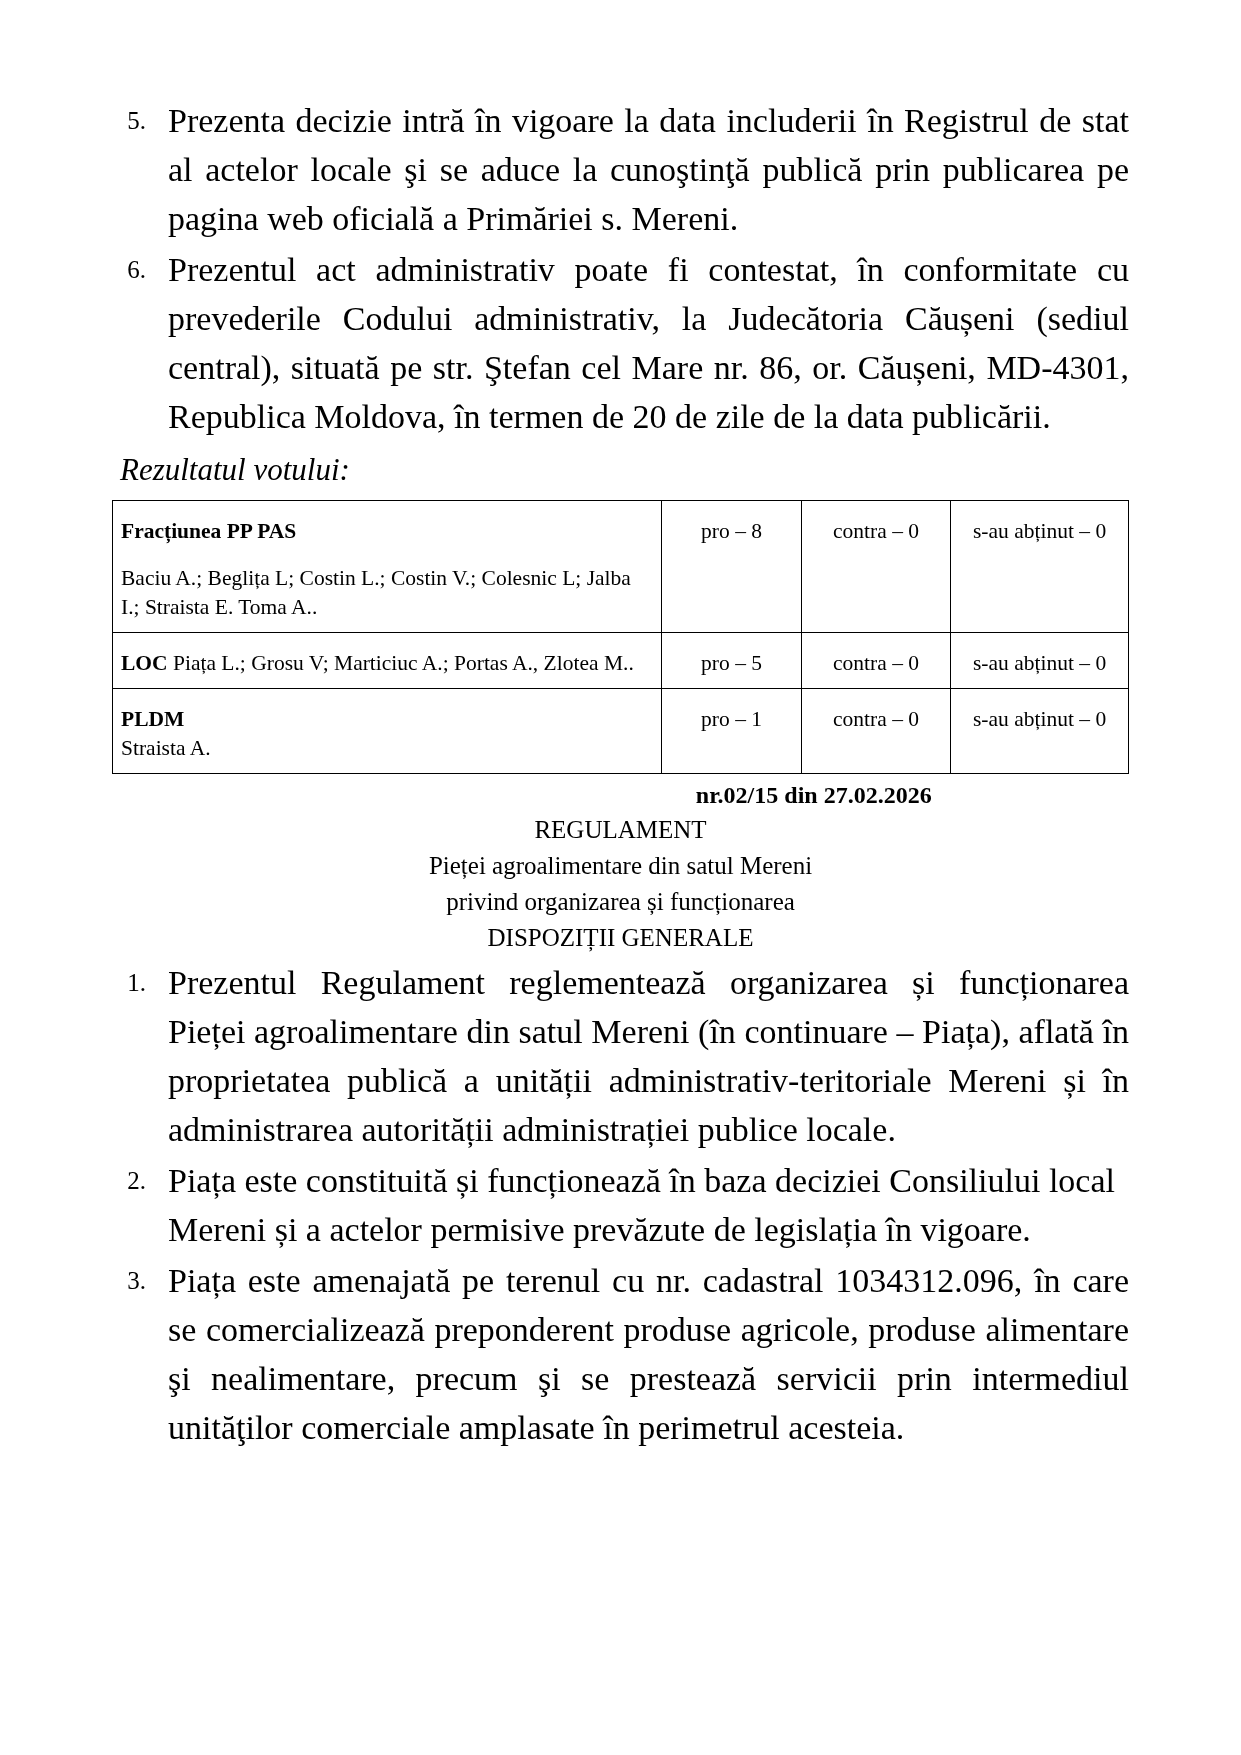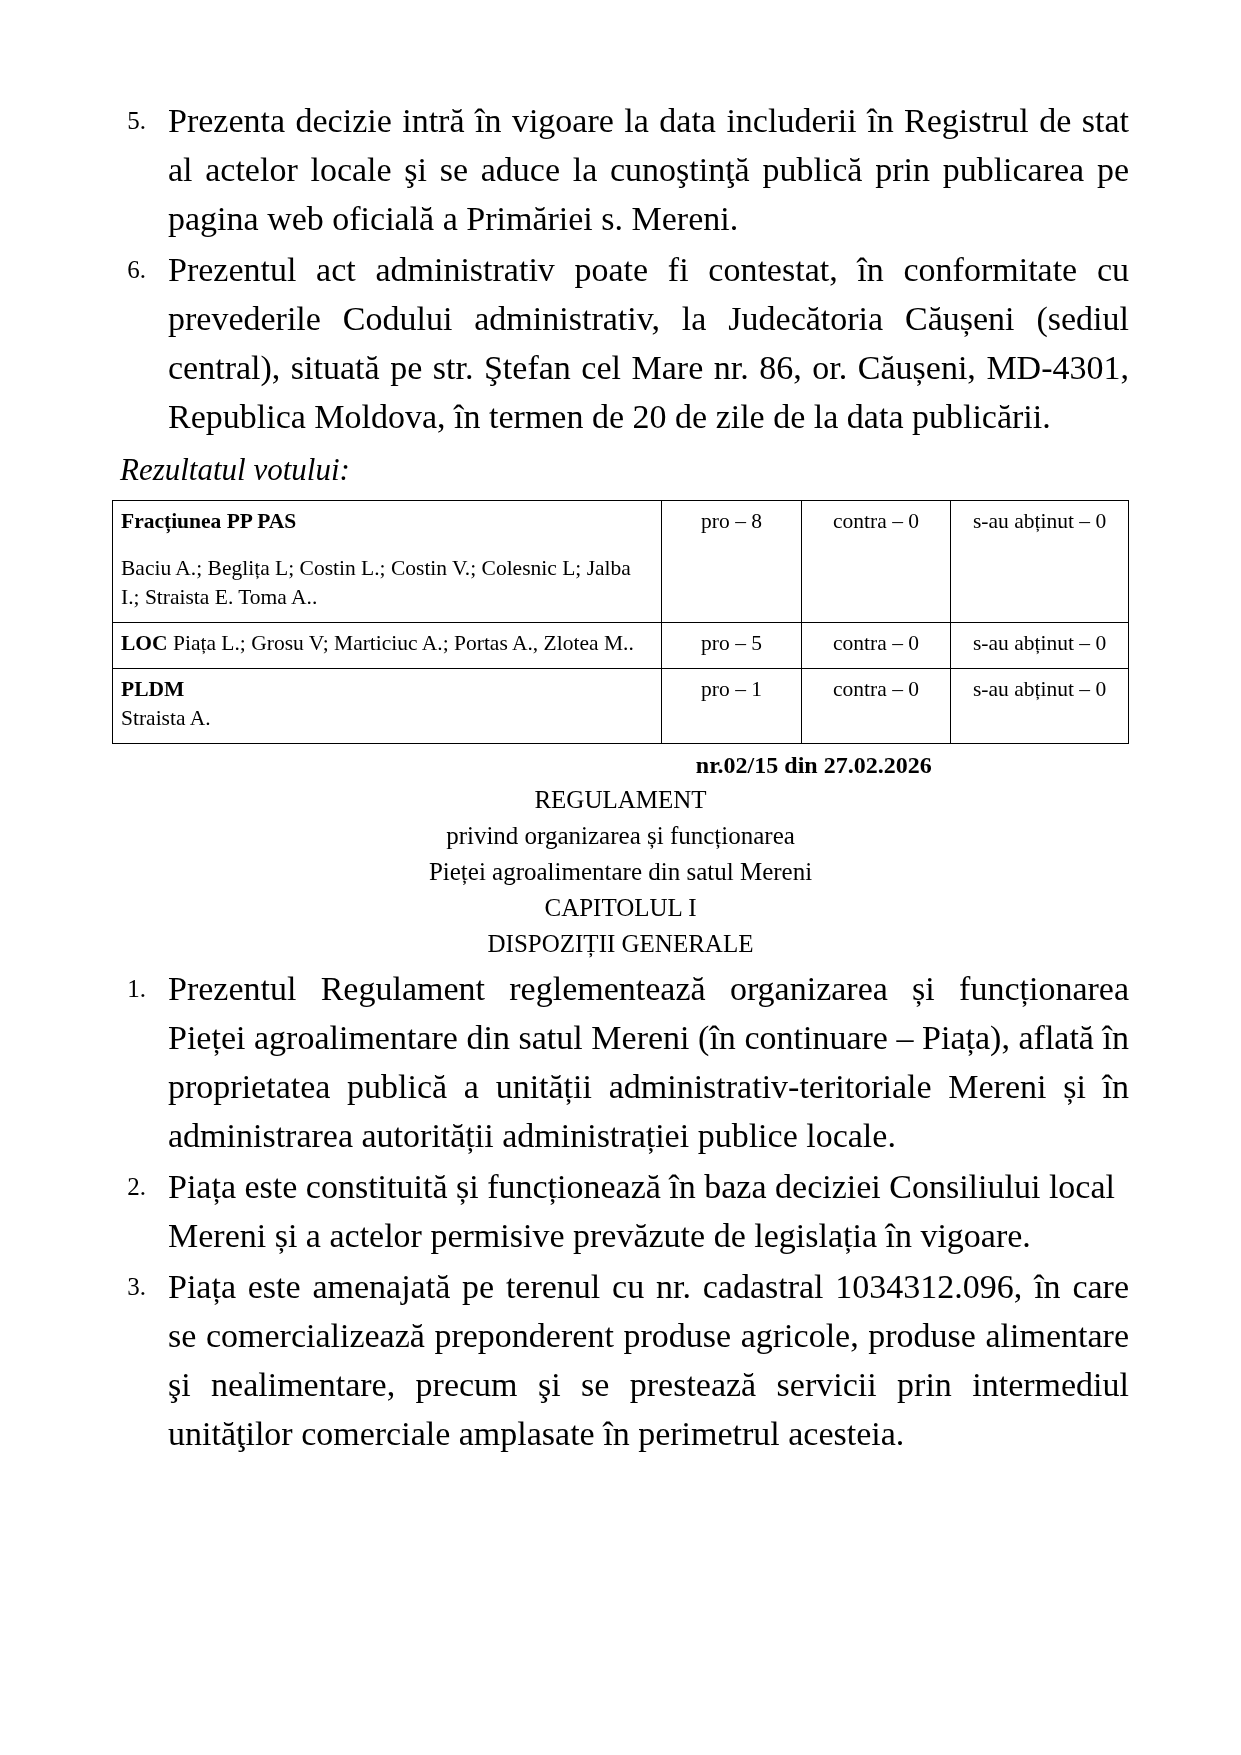--- a/index.html
+++ b/index.html
@@ -54,21 +54,21 @@
   }
   table.vote {
     border-collapse: collapse;
     width: 100%;
     margin-top: 2px;
     table-layout: fixed;
   }
   table.vote td {
     border: 1px solid #000000;
     vertical-align: top;
-    padding: 6px 8px 10px 8px;
+    padding: 16px 8px 10px 8px;
     font-size: 21.5px;
     line-height: 29px;
   }
   td.c-name { width: 56%; }
   td.c-pro  { width: 13%; text-align: center; }
   td.c-con  { width: 14%; text-align: center; margin-left: 28px; }
   td.c-abs  { width: 17%; text-align: center; }
   .bold { font-weight: bold; }
   .gap-line { height: 18px; }
   .anexa-right {
@@ -139,23 +139,22 @@
         <td class="c-abs">s-au abținut – 0</td>
       </tr>
     </tbody>
   </table>
 
   <div class="anexa-wrap after-table">
     <div class="anexa-right">nr.02/15 din  27.02.2026</div>
   </div>
 
   <div class="sec-title">REGULAMENT</div>
+  <div class="sec-title">Pieței agroalimentare din satul Mereni</div>
   <div class="sec-title">privind organizarea și funcționarea</div>
-  <div class="sec-title">Pieței agroalimentare din satul Mereni</div>
-  <div class="sec-title">CAPITOLUL I</div>
   <div class="sec-title">DISPOZIȚII GENERALE</div>
 
   <div class="numlist list2">
     <div class="li">
       <div class="li-num">1.</div>
       <div class="li-body">Prezentul Regulament reglementează organizarea și funcționarea Pieței agroalimentare din satul Mereni (în continuare – Piața), aflată în proprietatea publică a unității administrativ-teritoriale Mereni   și în administrarea autorității administrației publice locale.</div>
     </div>
     <div class="li">
       <div class="li-num">2.</div>
       <div class="li-body nojust">Piața este constituită și funcționează în baza deciziei Consiliului local Mereni și a actelor permisive prevăzute de legislația în vigoare.</div>

